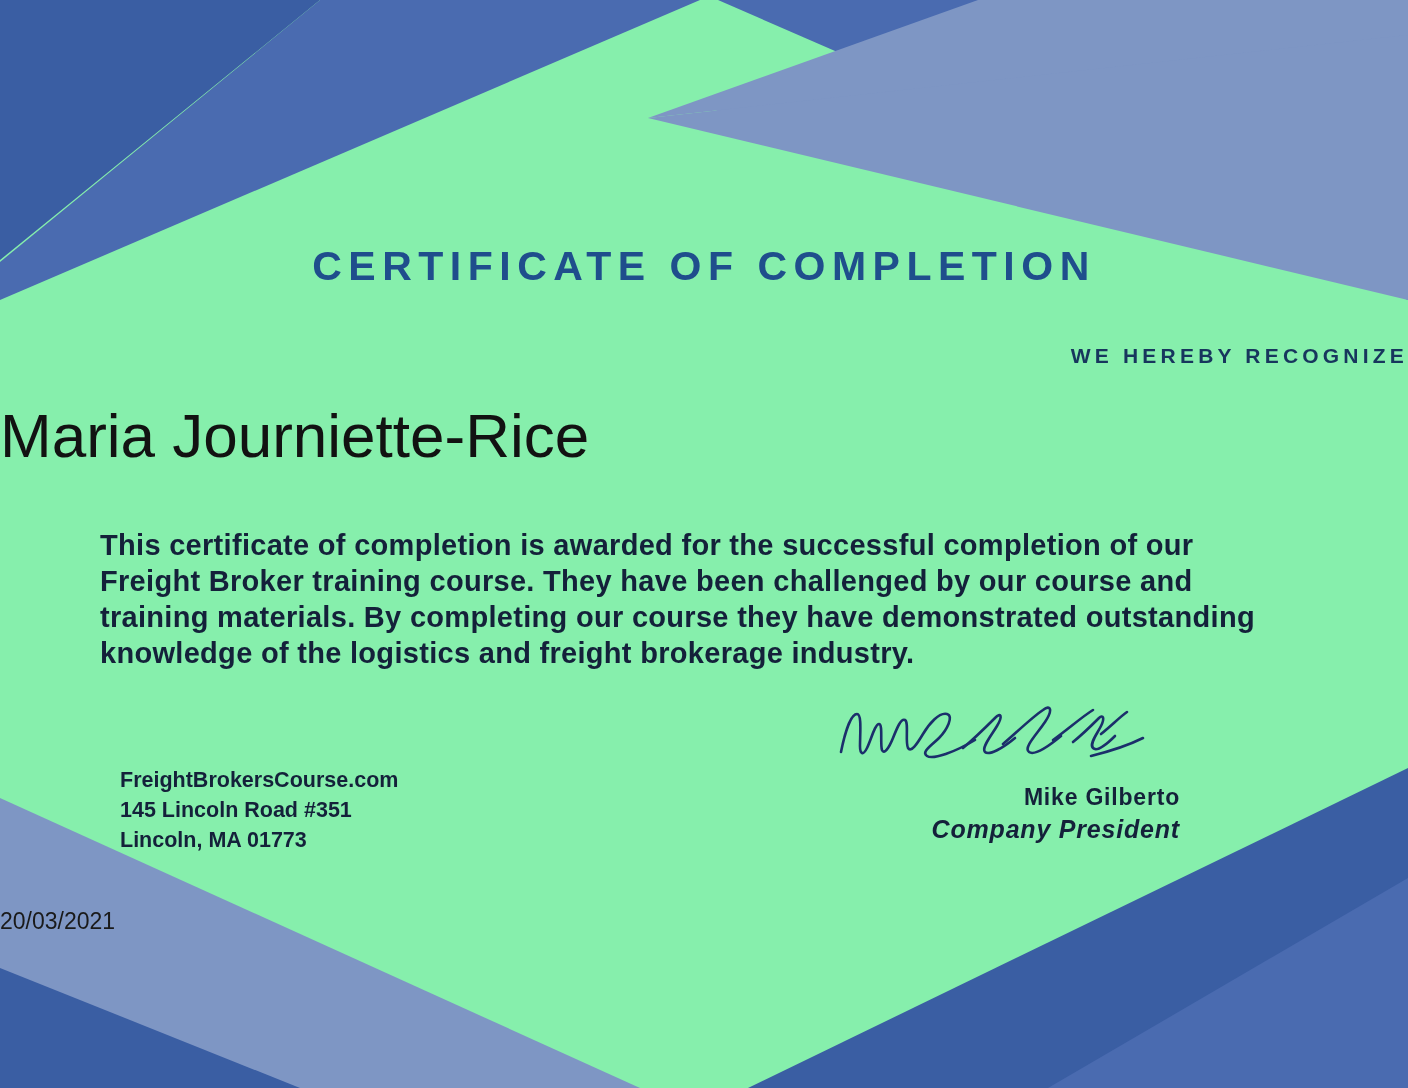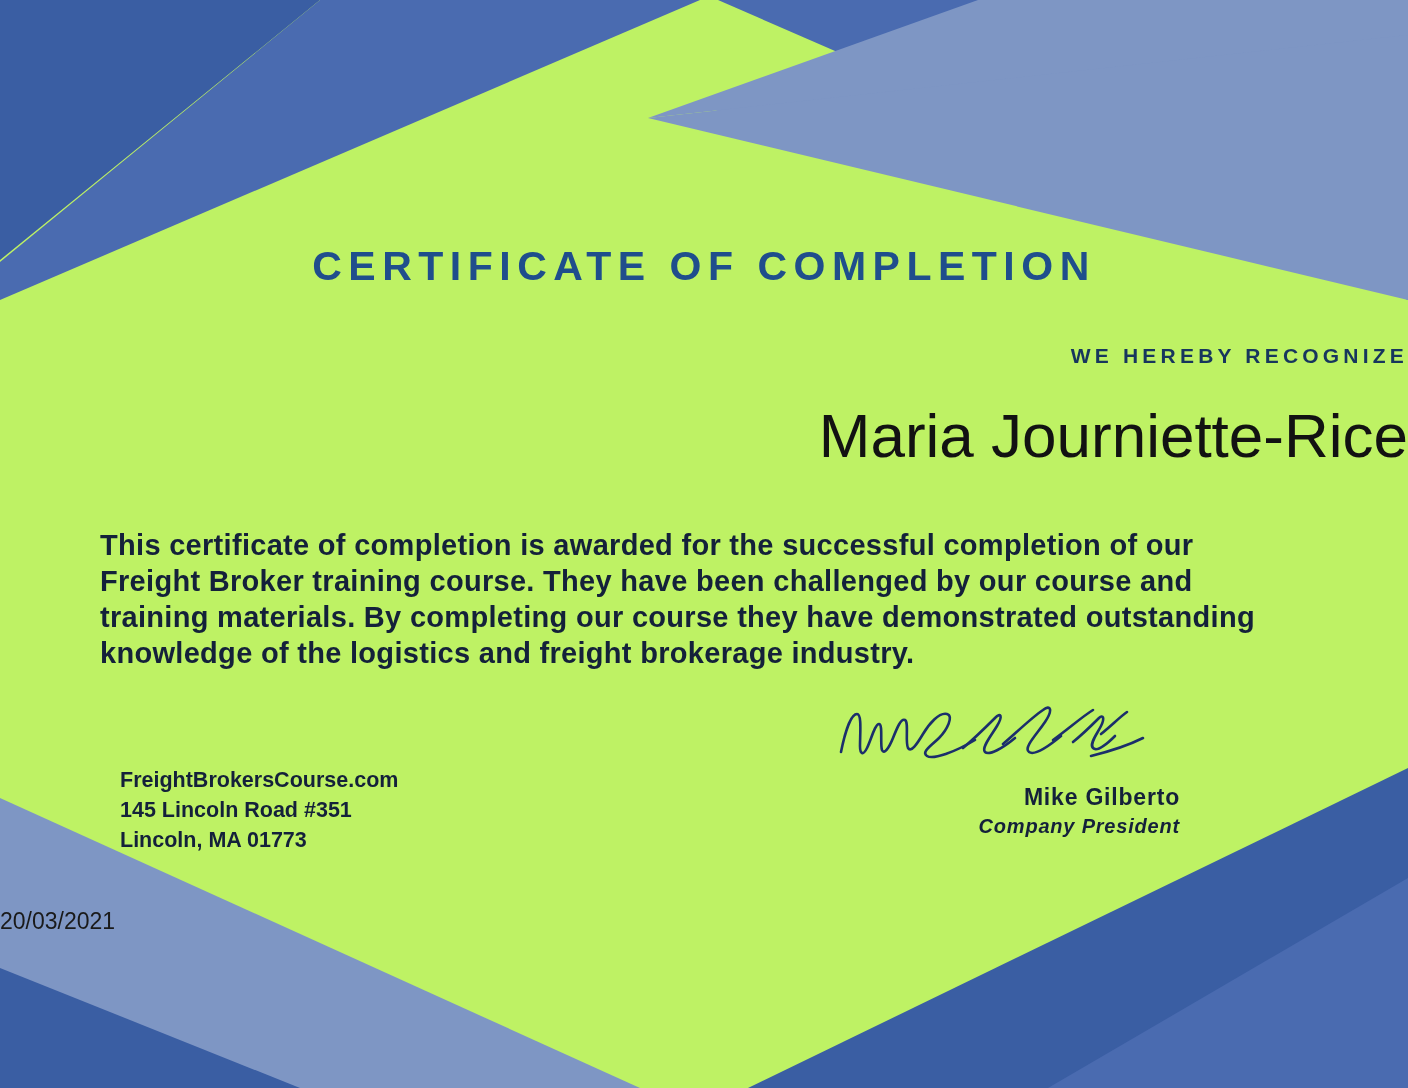--- a/index.html
+++ b/index.html
@@ -8,21 +8,21 @@
     background: #ffffff;
   }
   body {
     font-family: "Liberation Sans", sans-serif;
   }
   .certificate {
     position: relative;
     width: 1408px;
     height: 1088px;
     overflow: hidden;
-    background: #bef264;
+    background: #86efac;
   }
   
   .deco {
     position: absolute;
     pointer-events: none;
   }
   .deco svg { display: block; }
 
   
   .content {
@@ -50,21 +50,21 @@
     color: #17365d;
     font-size: 21px;
     font-weight: bold;
     letter-spacing: 4.2px;
   }
   .recipient {
     position: absolute;
     top: 400px;
     left: 0;
     width: 100%;
-    text-align: right;
+    text-align: left;
     color: #121212;
     font-size: 62px;
     font-weight: normal;
     letter-spacing: 0px;
   }
   .body-text {
     position: absolute;
     top: 527px;
     left: 100px;
     width: 1198px;
@@ -93,21 +93,21 @@
     text-align: right;
   }
   .signer-name {
     color: #14213a;
     font-size: 23px;
     font-weight: bold;
     letter-spacing: 0.8px;
   }
   .signer-role {
     color: #14213a;
-    font-size: 20px;
+    font-size: 25px;
     font-weight: bold;
     font-style: italic;
     letter-spacing: 0.8px;
     margin-top: 4px;
   }
   .signature {
     position: absolute;
     top: 690px;
     left: 835px;
     width: 320px;

